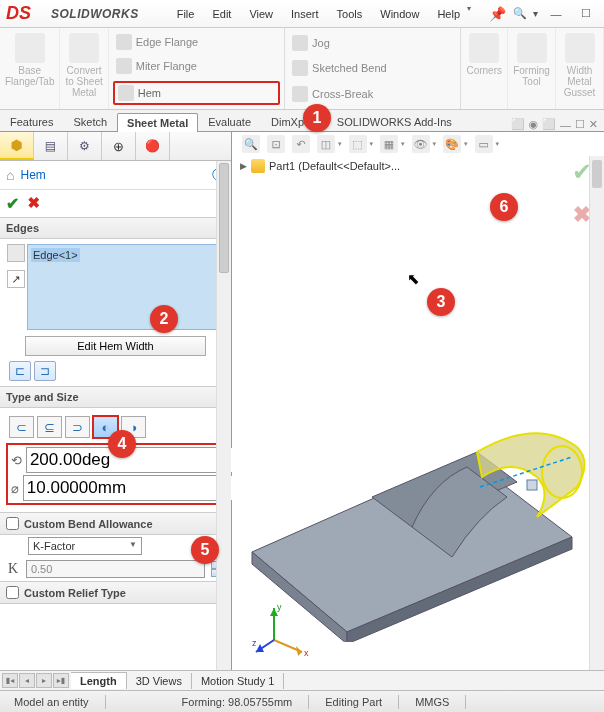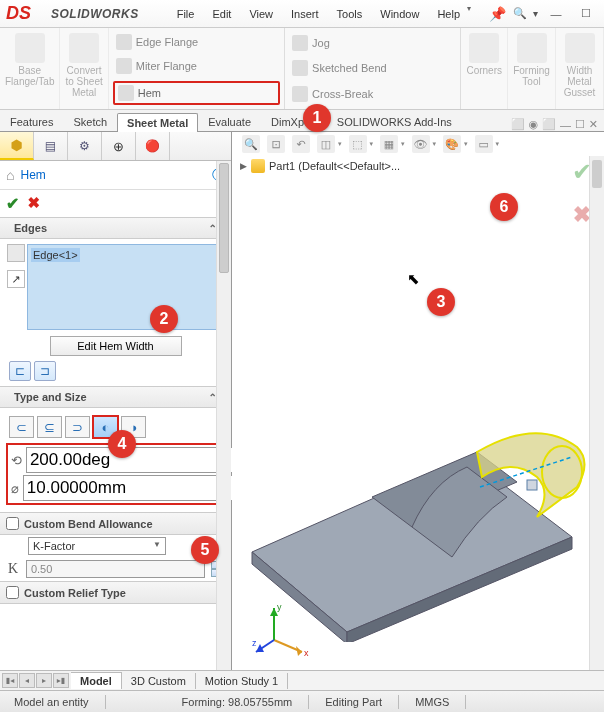--- a/index.html
+++ b/index.html
@@ -43,46 +43,46 @@
 .panel-tab { width: 34px; display: flex; align-items: center; justify-content: center; border-right: 1px solid #ccc; }
 .panel-tab.active { background: linear-gradient(#fff8d8,#ffe89a); border-bottom: 2px solid #f0c800; }
 .panel-header { padding: 5px 6px; display: flex; align-items: center; gap: 6px; border-bottom: 1px solid #ddd; }
 .panel-header .title { font-size: 12px; color: #0066cc; }
 .panel-header .help { margin-left: auto; color: #0078d4; font-size: 13px; }
 .ok-cancel { padding: 4px 6px; display: flex; gap: 8px; }
 .ok { color: #2a8a2a; font-size: 16px; font-weight: bold; }
 .cancel { color: #d9251d; font-size: 15px; font-weight: bold; }
 
 .group { border-top: 1px solid #ccc; }
-.group-header { background: linear-gradient(#f6f6f6,#e9e9e9); padding: 4px 14px; font-size: 11px; font-weight: bold; color: #4a4a4a; display: flex; align-items: center; border-bottom: 1px solid #ccc; }
+.group-header { background: linear-gradient(#f6f6f6,#e9e9e9); padding: 4px 6px; font-size: 11px; font-weight: bold; color: #4a4a4a; display: flex; align-items: center; border-bottom: 1px solid #ccc; }
 .group-header .chev { margin-left: auto; color: #666; font-size: 10px; }
 .group-body { padding: 5px; }
 
 .edge-list { border: 1px solid #8fb8e0; background: #c7e0f4; height: 86px; padding: 3px; font-size: 11px; margin-left: 22px; }
 .edge-icon { position: absolute; left: 7px; width: 18px; height: 18px; background: #e9e9e9; border: 1px solid #bbb; }
 .reverse-icon { position: absolute; left: 7px; margin-top: 26px; width: 18px; height: 18px; border: 1px solid #bbb; display:flex; align-items:center; justify-content:center; font-size:11px; }
 
-.wide-btn { width: 132px; margin: 6px auto 5px; display: block; background: linear-gradient(#fdfdfd,#ececec); border: 1px solid #aaa; padding: 3px; font-size: 11px; text-align:center; }
+.wide-btn { width: 181px; margin: 6px auto 5px; display: block; background: linear-gradient(#fdfdfd,#ececec); border: 1px solid #aaa; padding: 3px; font-size: 11px; text-align:center; }
 .mini-icons { display: flex; gap: 3px; margin-top: 3px; padding-left: 4px; }
 .mini-icon { width: 22px; height: 20px; border: 1px solid #9ac; background: linear-gradient(#eef6ff,#d4e8fb); border-radius: 2px; display:flex; align-items:center; justify-content:center; font-size:12px; color:#2a6fb5; }
 .type-icons { display: flex; gap: 3px; padding: 3px 4px; }
 .type-icon { width: 25px; height: 22px; border: 1px solid #aaa; background: #f6f6f6; display:flex; align-items:center; justify-content:center; font-size:13px; color:#2a6fb5; }
 .type-icon.sel { background: linear-gradient(#cde6ff,#a5d0f7); border-color: #5a9bd5; }
 .type-icon-highlight { outline: 2px solid #d9251d; outline-offset: -1px; }
 
 .param-rows { border: 2px solid #d9251d; padding: 1px; margin: 2px 1px; }
 .param-row { display: flex; align-items: center; gap: 4px; padding: 1px 2px; }
 .param-row .picon { width: 18px; height: 18px; display:flex; align-items:center; justify-content:center; color:#666; font-size:13px; }
 .param-input { flex: 1; border: 1px solid #999; padding: 2px 3px; font-size: 17px; background: #fff; }
 .spinner { width: 14px; display: flex; flex-direction: column; }
 .spinner div { height: 8px; background: linear-gradient(#e8f0ff,#c8dcf5); border: 1px solid #8ab; font-size: 6px; text-align: center; line-height: 6px; color:#357; }
 
 .check-row { display: flex; align-items: center; gap: 5px; padding: 4px 6px; font-size: 11px; font-weight: bold; color: #4a4a4a; }
 .subfield { margin-left: 24px; padding: 2px 4px; }
-.select { border: 1px solid #999; padding: 2px 4px; font-size: 11px; width: 138px; background: #fff; display:flex; justify-content:space-between; }
+.select { border: 1px solid #999; padding: 2px 4px; font-size: 11px; width: 114px; background: #fff; display:flex; justify-content:space-between; }
 .k-row { display: flex; align-items: center; gap: 6px; padding: 3px 6px; }
 .k-label { font-size: 14px; font-family: serif; color: #555; width: 14px; text-align:center; }
 .k-input { border: 1px solid #999; padding: 2px 4px; font-size: 11px; width: 180px; background: #f6f6f6; color:#888; }
 
 
 .viewport { flex: 1; position: relative; background: #fff; overflow: hidden; }
 .view-toolbar { height: 24px; display: flex; gap: 7px; padding: 3px 10px; align-items: center; color: #888; font-size: 13px; }
 .vt-icon { width: 18px; height: 18px; background: #eee; border-radius: 2px; display:flex; align-items:center; justify-content:center; font-size:11px; }
 .vt-chev { font-size: 7px; color: #888; margin-left:-4px; }
 .tree-row { padding: 3px 8px; display: flex; align-items: center; gap: 4px; font-size: 11px; color: #333; }
@@ -400,22 +400,22 @@
   </div>
 </div>
 
 <div class="bottom-tabs">
   <div class="bt-nav">
     <span>▮◂</span>
     <span>◂</span>
     <span>▸</span>
     <span>▸▮</span>
   </div>
-  <div class="bottom-tab active">Model</div>
-  <div class="bottom-tab">3D Custom</div>
+  <div class="bottom-tab active">Length</div>
+  <div class="bottom-tab">3D Views</div>
   <div class="bottom-tab">Motion Study 1</div>
 </div>
 
 <div class="status-bar">
   <span class="status-cell">Model an entity</span>
   <span class="status-sep"></span>
   <span class="status-cell" style="margin-left:60px">Forming: 98.05755mm</span>
   <span class="status-sep"></span>
   <span class="status-cell">Editing Part</span>
   <span class="status-sep"></span>

